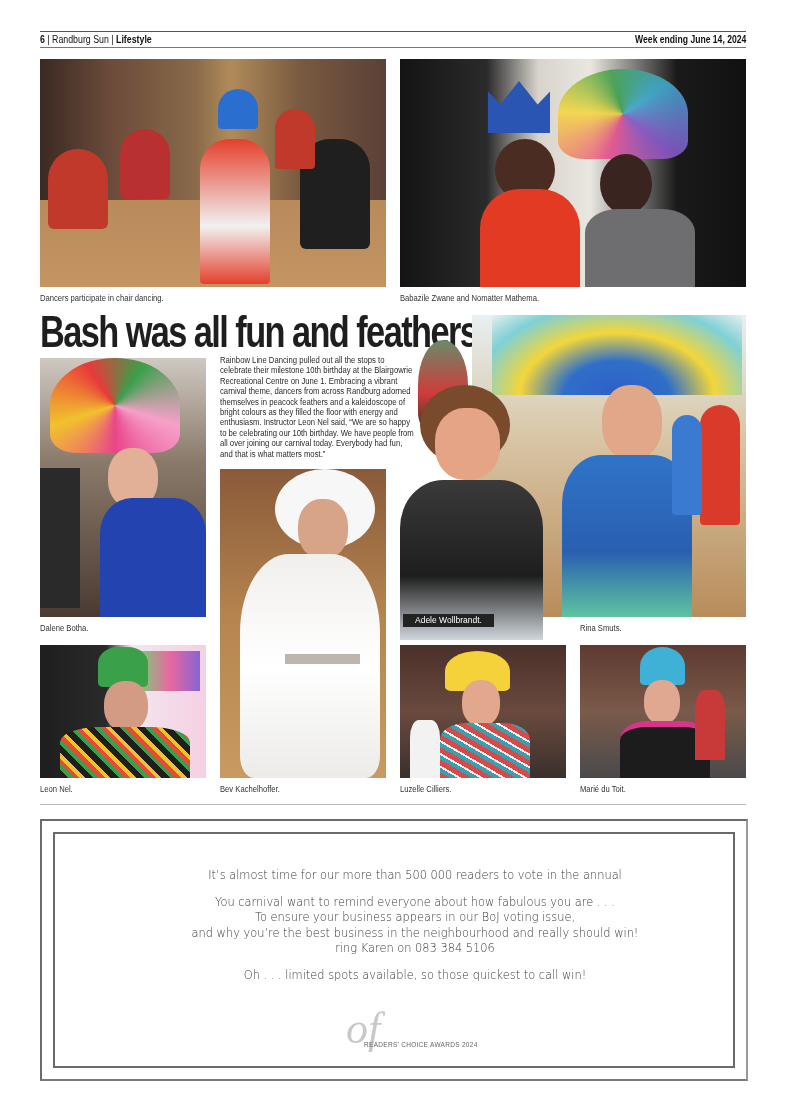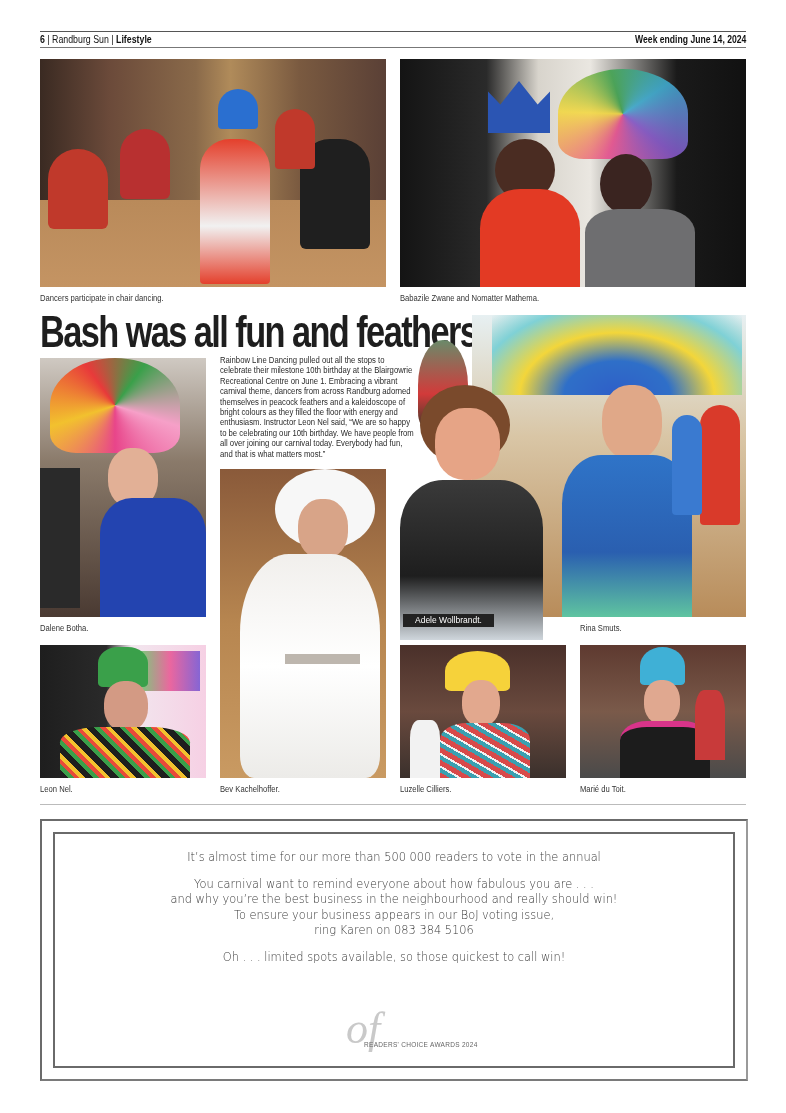--- a/index.html
+++ b/index.html
@@ -121,26 +121,26 @@
   <div class="abs" style="left:40px;top:76px;width:90px;height:57px;background:#1c1c1c;border-radius:30% 30% 0 0;border-top:6px solid #d8348a;"></div>
   <div class="abs" style="left:115px;top:45px;width:30px;height:70px;background:#c83a3a;border-radius:30% 30% 0 0;"></div>
 </div>
 <div class="caption" style="left:580px;top:784px;">Marié du Toit.</div>
 
 <div class="rule" style="top:804px;height:1px;background:#bbb;"></div>
 
 <div class="ad-outer"></div>
 <div class="ad-inner"></div>
 
-<div class="ad-text" style="top:850px;">
+<div class="ad-text" style="top:868px;padding-left:21px;">
   <p>It’s almost time for our more than 500 000 readers to vote in the annual</p>
   <p style="height:11px"></p>
   <p>You carnival want to remind everyone about how fabulous you are . . .</p>
+  <p>To ensure your business appears in our BoJ voting issue,</p>
   <p>and why you’re the best business in the neighbourhood and really should win!</p>
-  <p>To ensure your business appears in our BoJ voting issue,</p>
   <p>ring Karen on 083 384 5106</p>
   <p style="height:11px"></p>
   <p>Oh . . . limited spots available, so those quickest to call win!</p>
 </div>
 
 <div class="logo">
   <span class="logo-of">of</span>
   <span class="logo-sub">READERS' CHOICE AWARDS 2024</span>
 </div>
 

